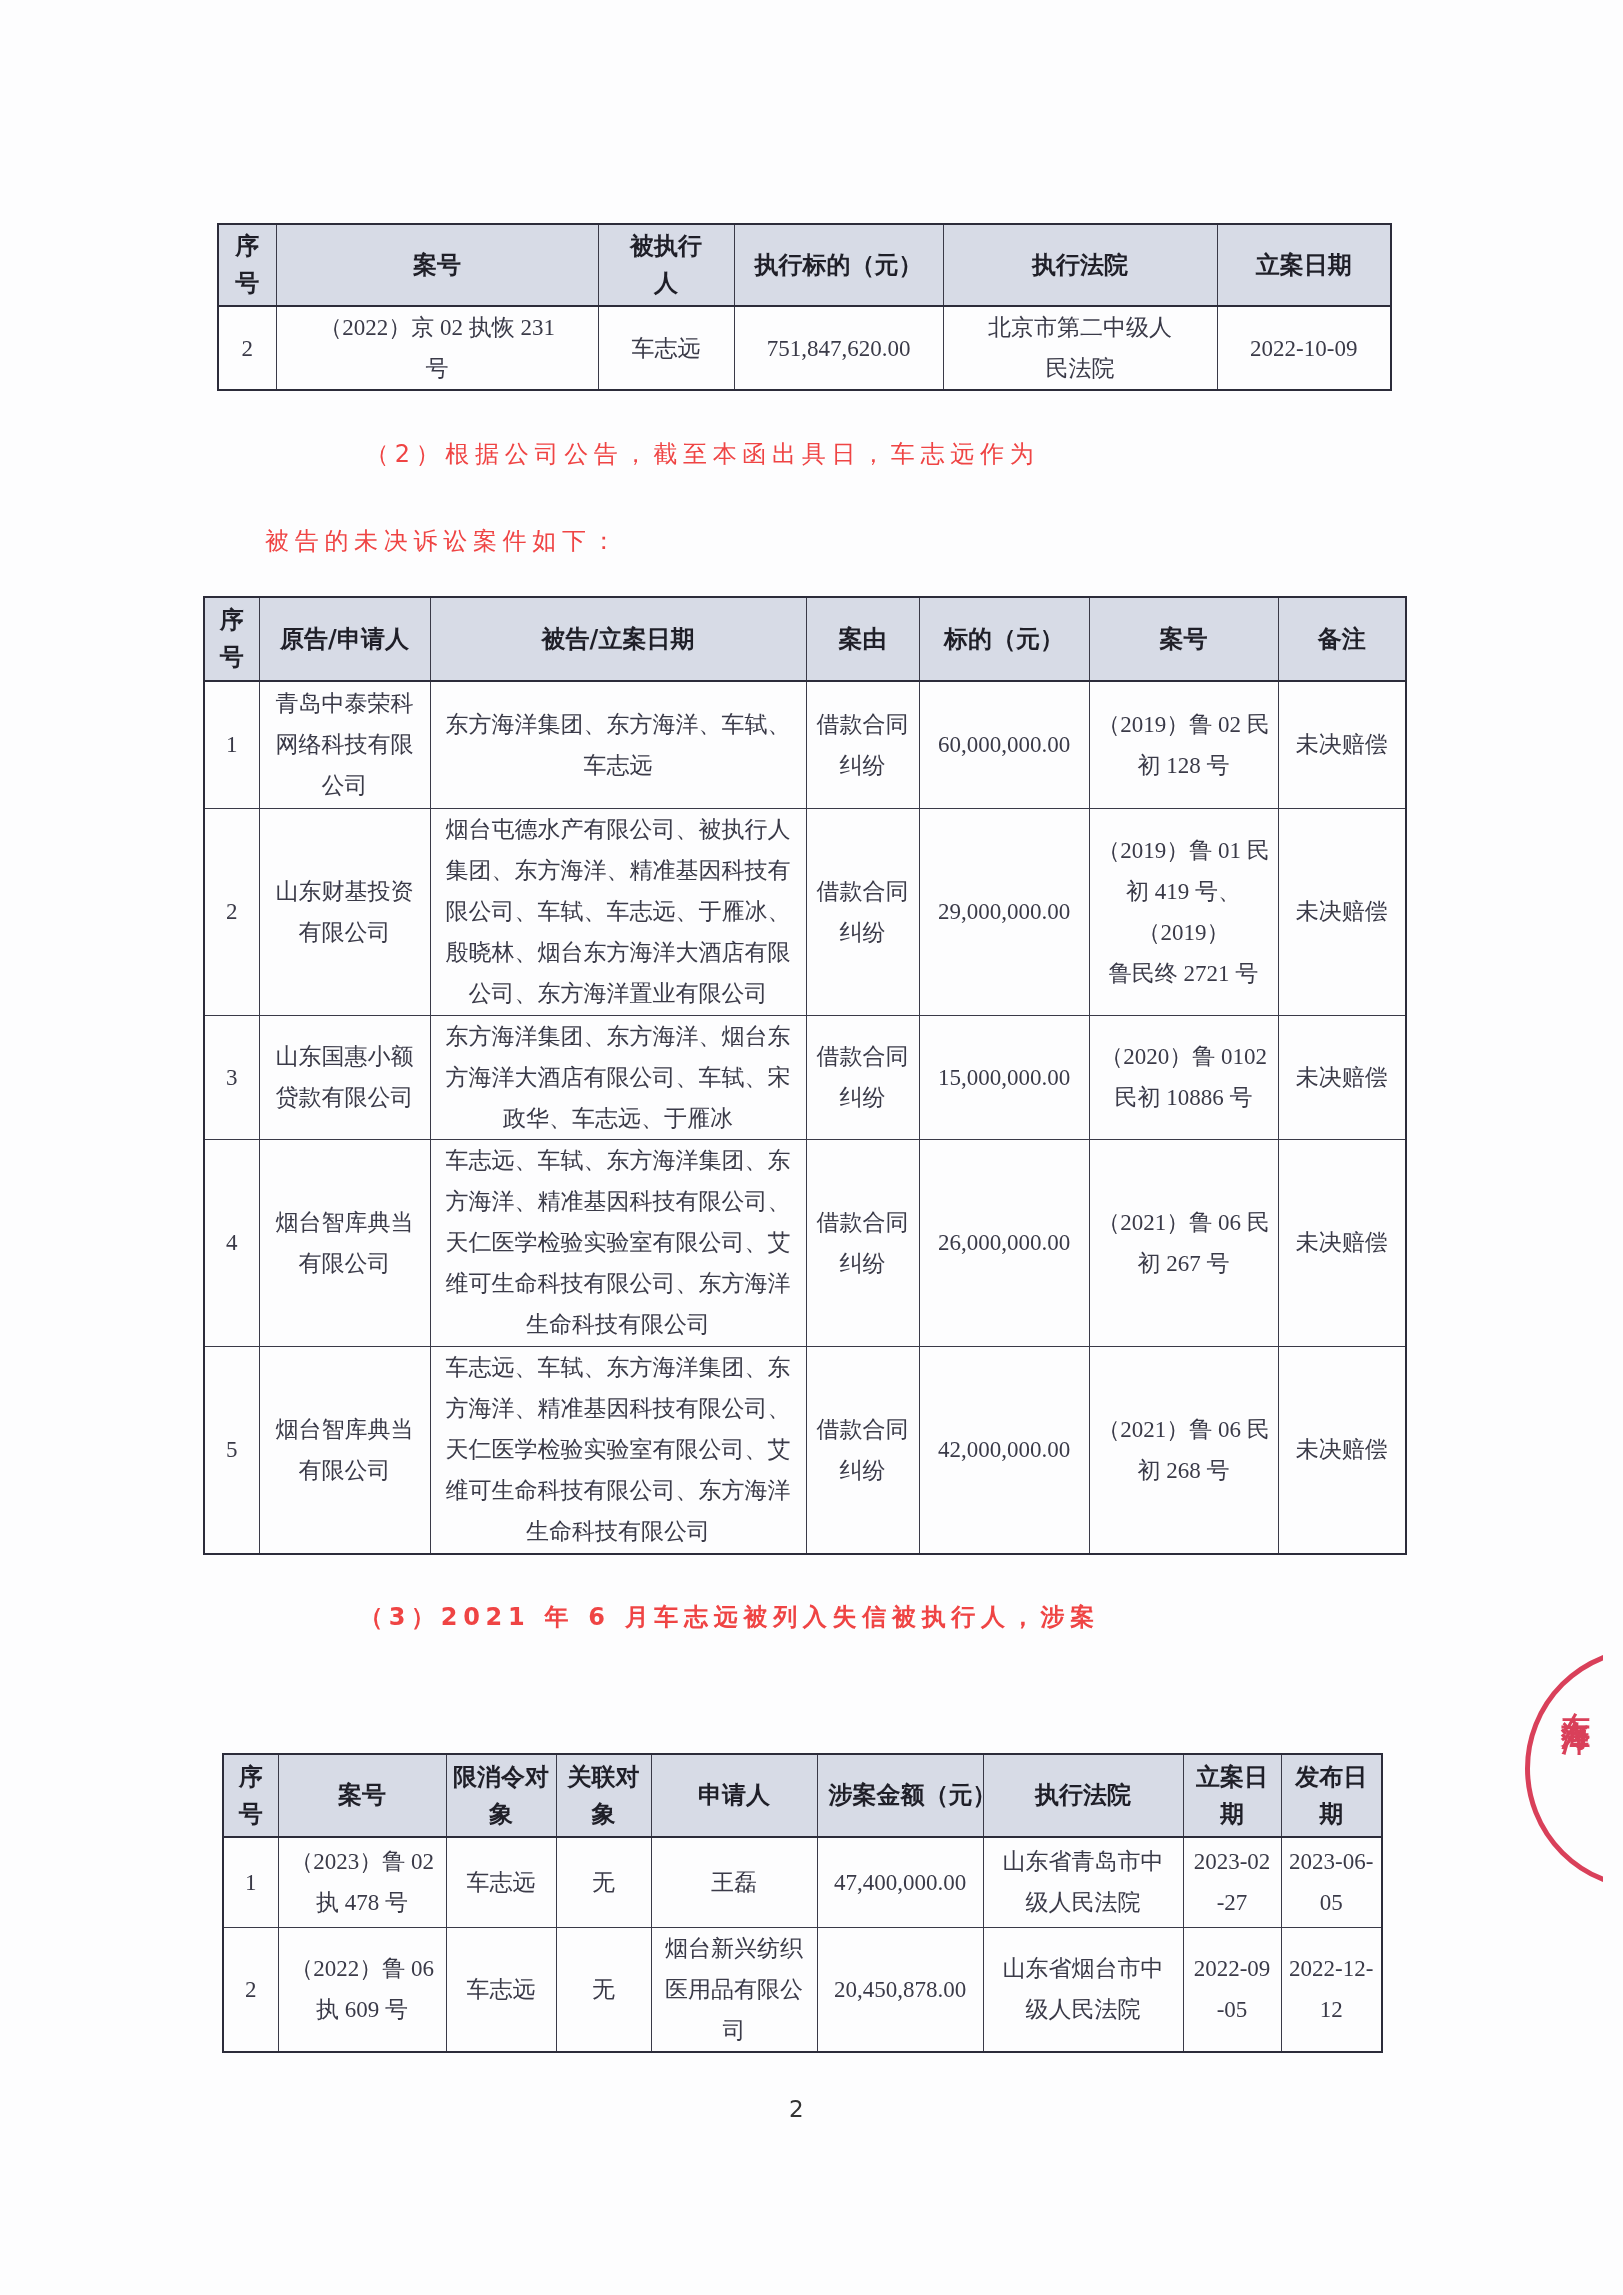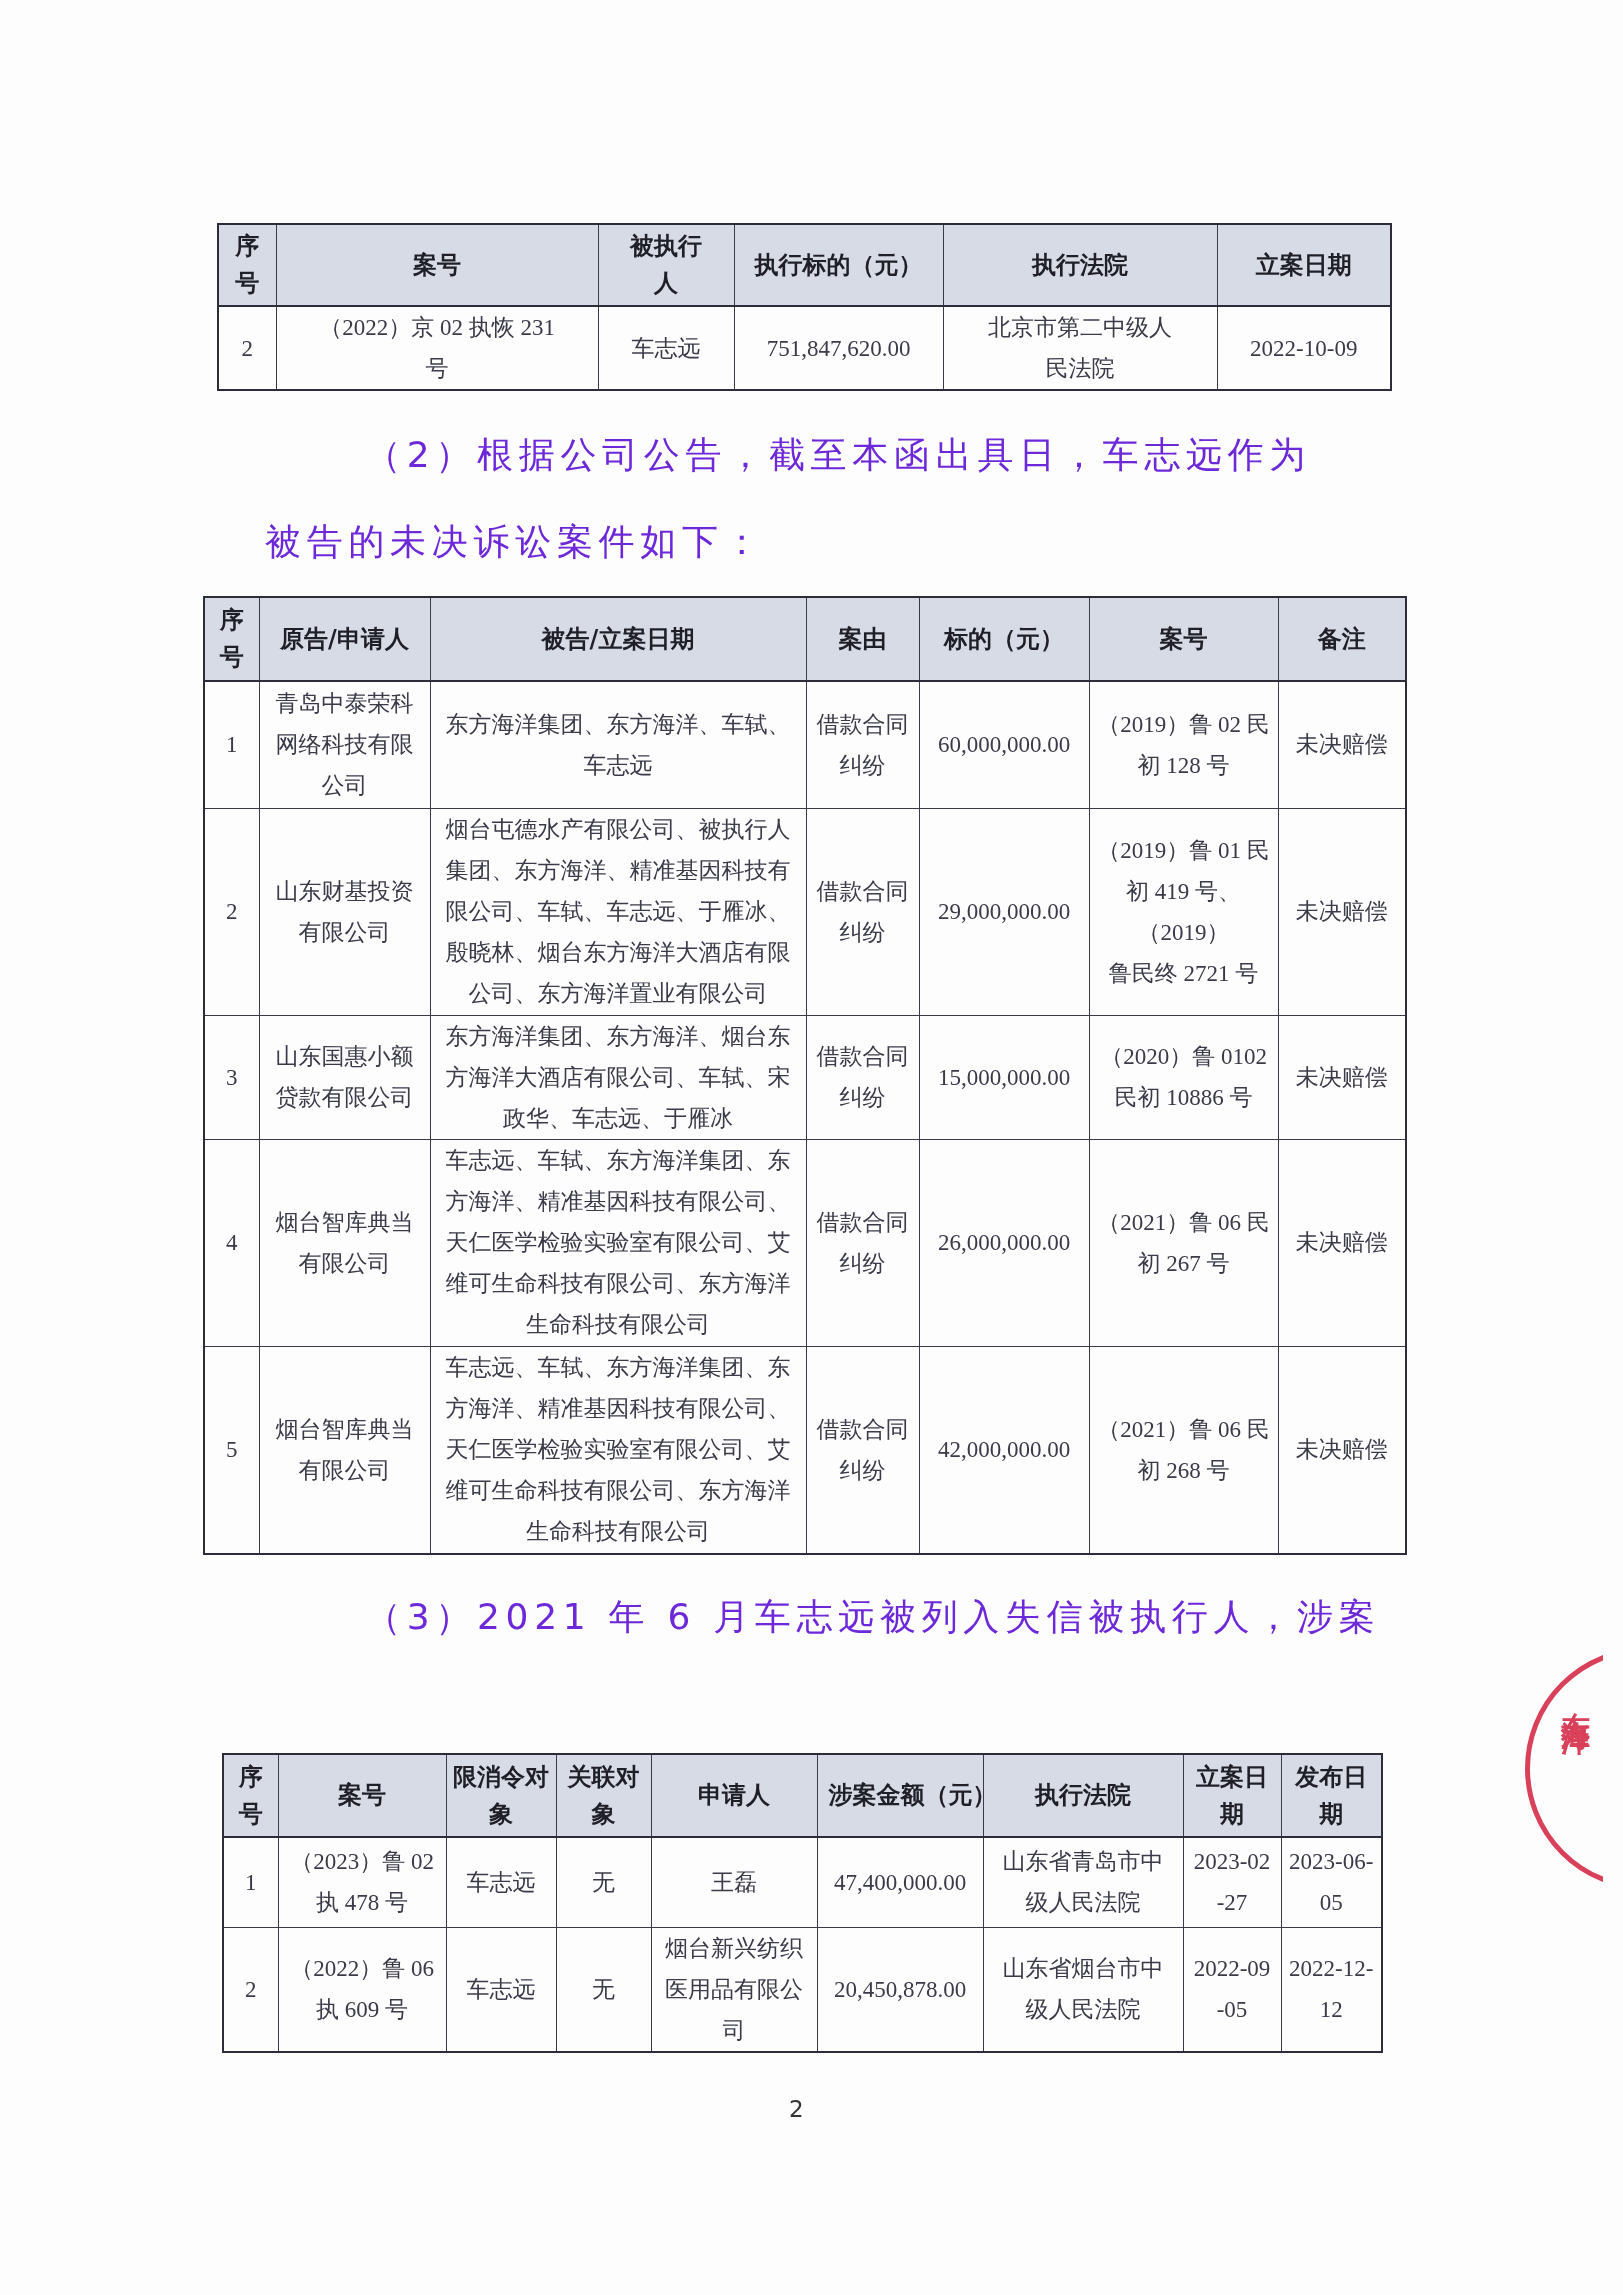--- a/index.html
+++ b/index.html
@@ -32,23 +32,23 @@
   }
   .tbl td {
     font-size: 23px;
     line-height: 41px;
     color: #3a3a48;
   }
   .tbl tr.head-row { border-bottom: 2.4px solid #2c2c3a; }
   .para {
     position: absolute;
     font-family: "DejaVu Sans", "Liberation Sans", sans-serif;
-    font-size: 36px;
+    font-size: 24px;
     letter-spacing: 5.7px;
-    color: #6d28d9;
+    color: #ef4444;
     white-space: nowrap;
     line-height: 87px;
   }
   .para .line { display: block; }
   .page-num {
     position: absolute; left: 789px; top: 2096px;
     font-family: "DejaVu Sans", sans-serif; font-size: 23px; color: #333;
   }
   .stamp {
     position: absolute; left: 1525px; top: 1647px; width: 243px; height: 243px;
@@ -248,21 +248,21 @@
     <td>42,000,000.00</td>
     <td>
           <div>（2021）鲁 06 民</div>
           <div>初 268 号</div>
         </td>
     <td>未决赔偿</td>
   </tr>
 </tbody>
   </table>
 
-<div class="para" style="left:265px; top:1577px; line-height:80px;">
+<div class="para" style="left:259px; top:1577px; line-height:80px;font-weight:bold;">
   <span class="line" style="padding-left:100px">（3）2021 年 6 月车志远被列入失信被执行人，涉案</span>
 </div>
 
 <table class="tbl" style="left:222px; top:1753px; width:1160px;">
   <colgroup>
     <col style="width:55px">
       <col style="width:168px">
       <col style="width:110px">
       <col style="width:95px">
     <col style="width:166px">

